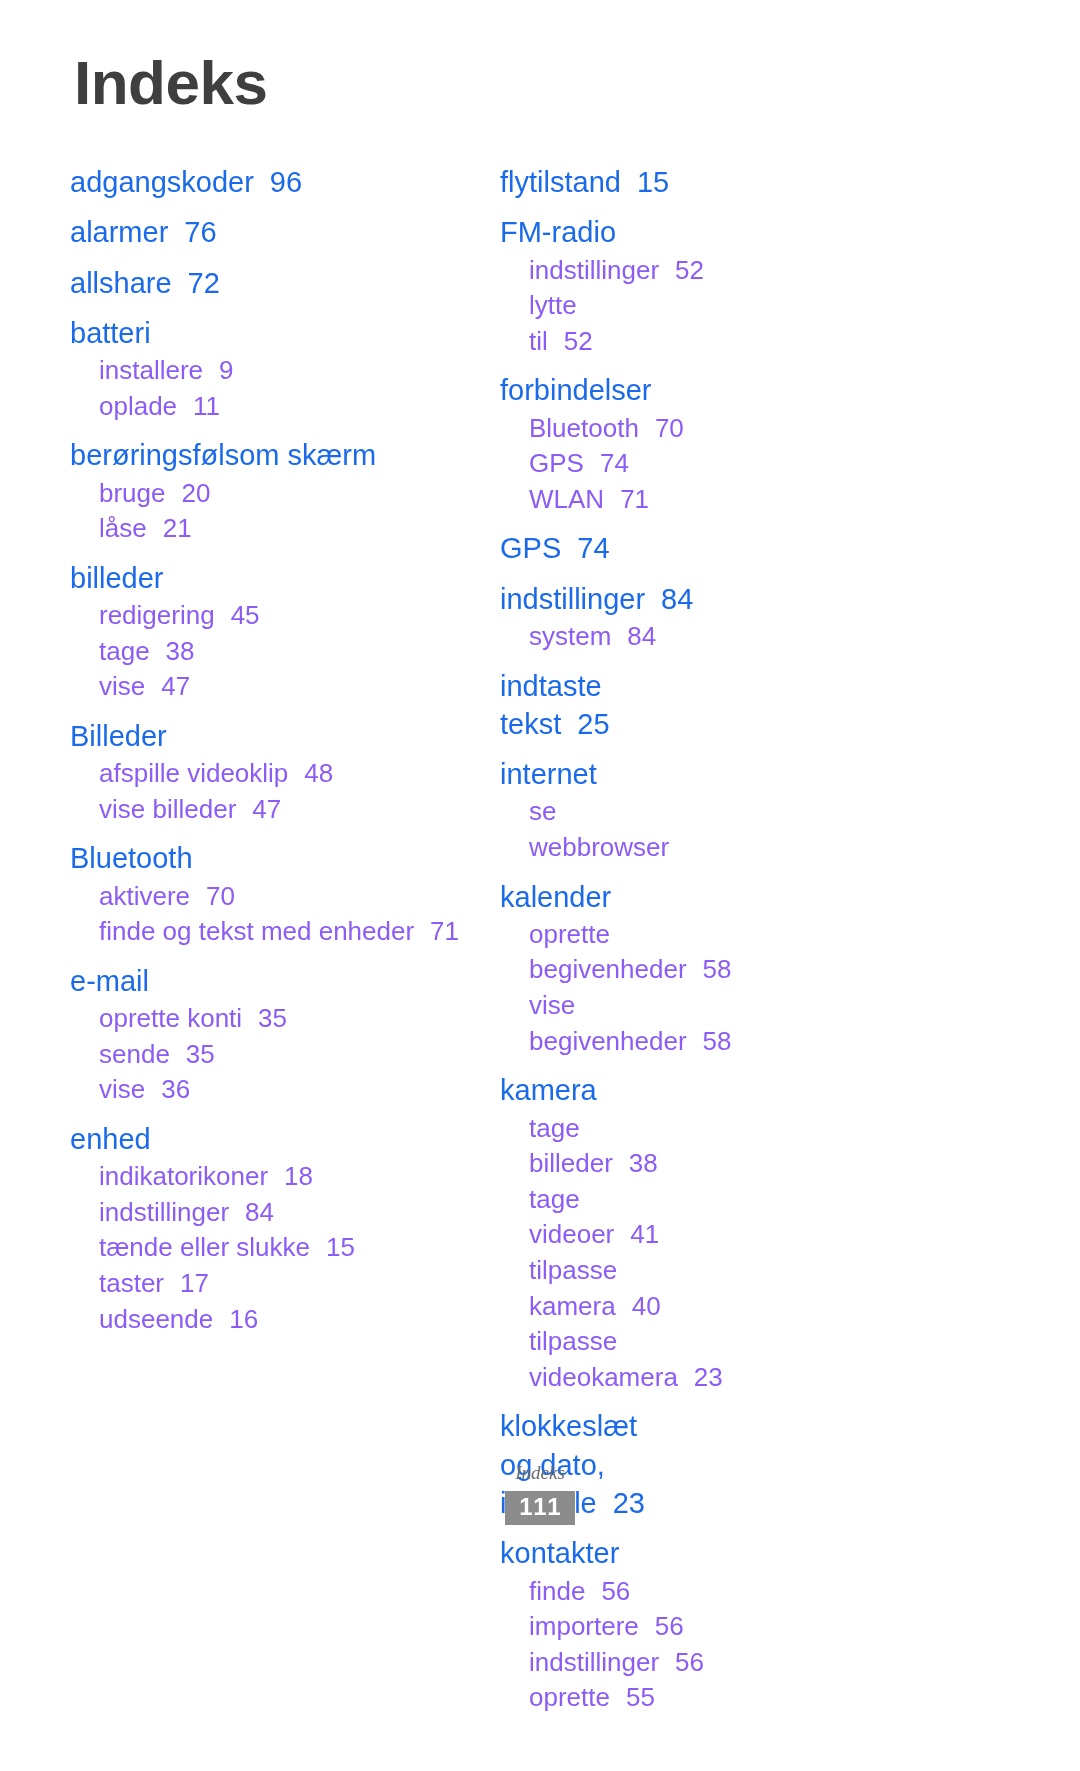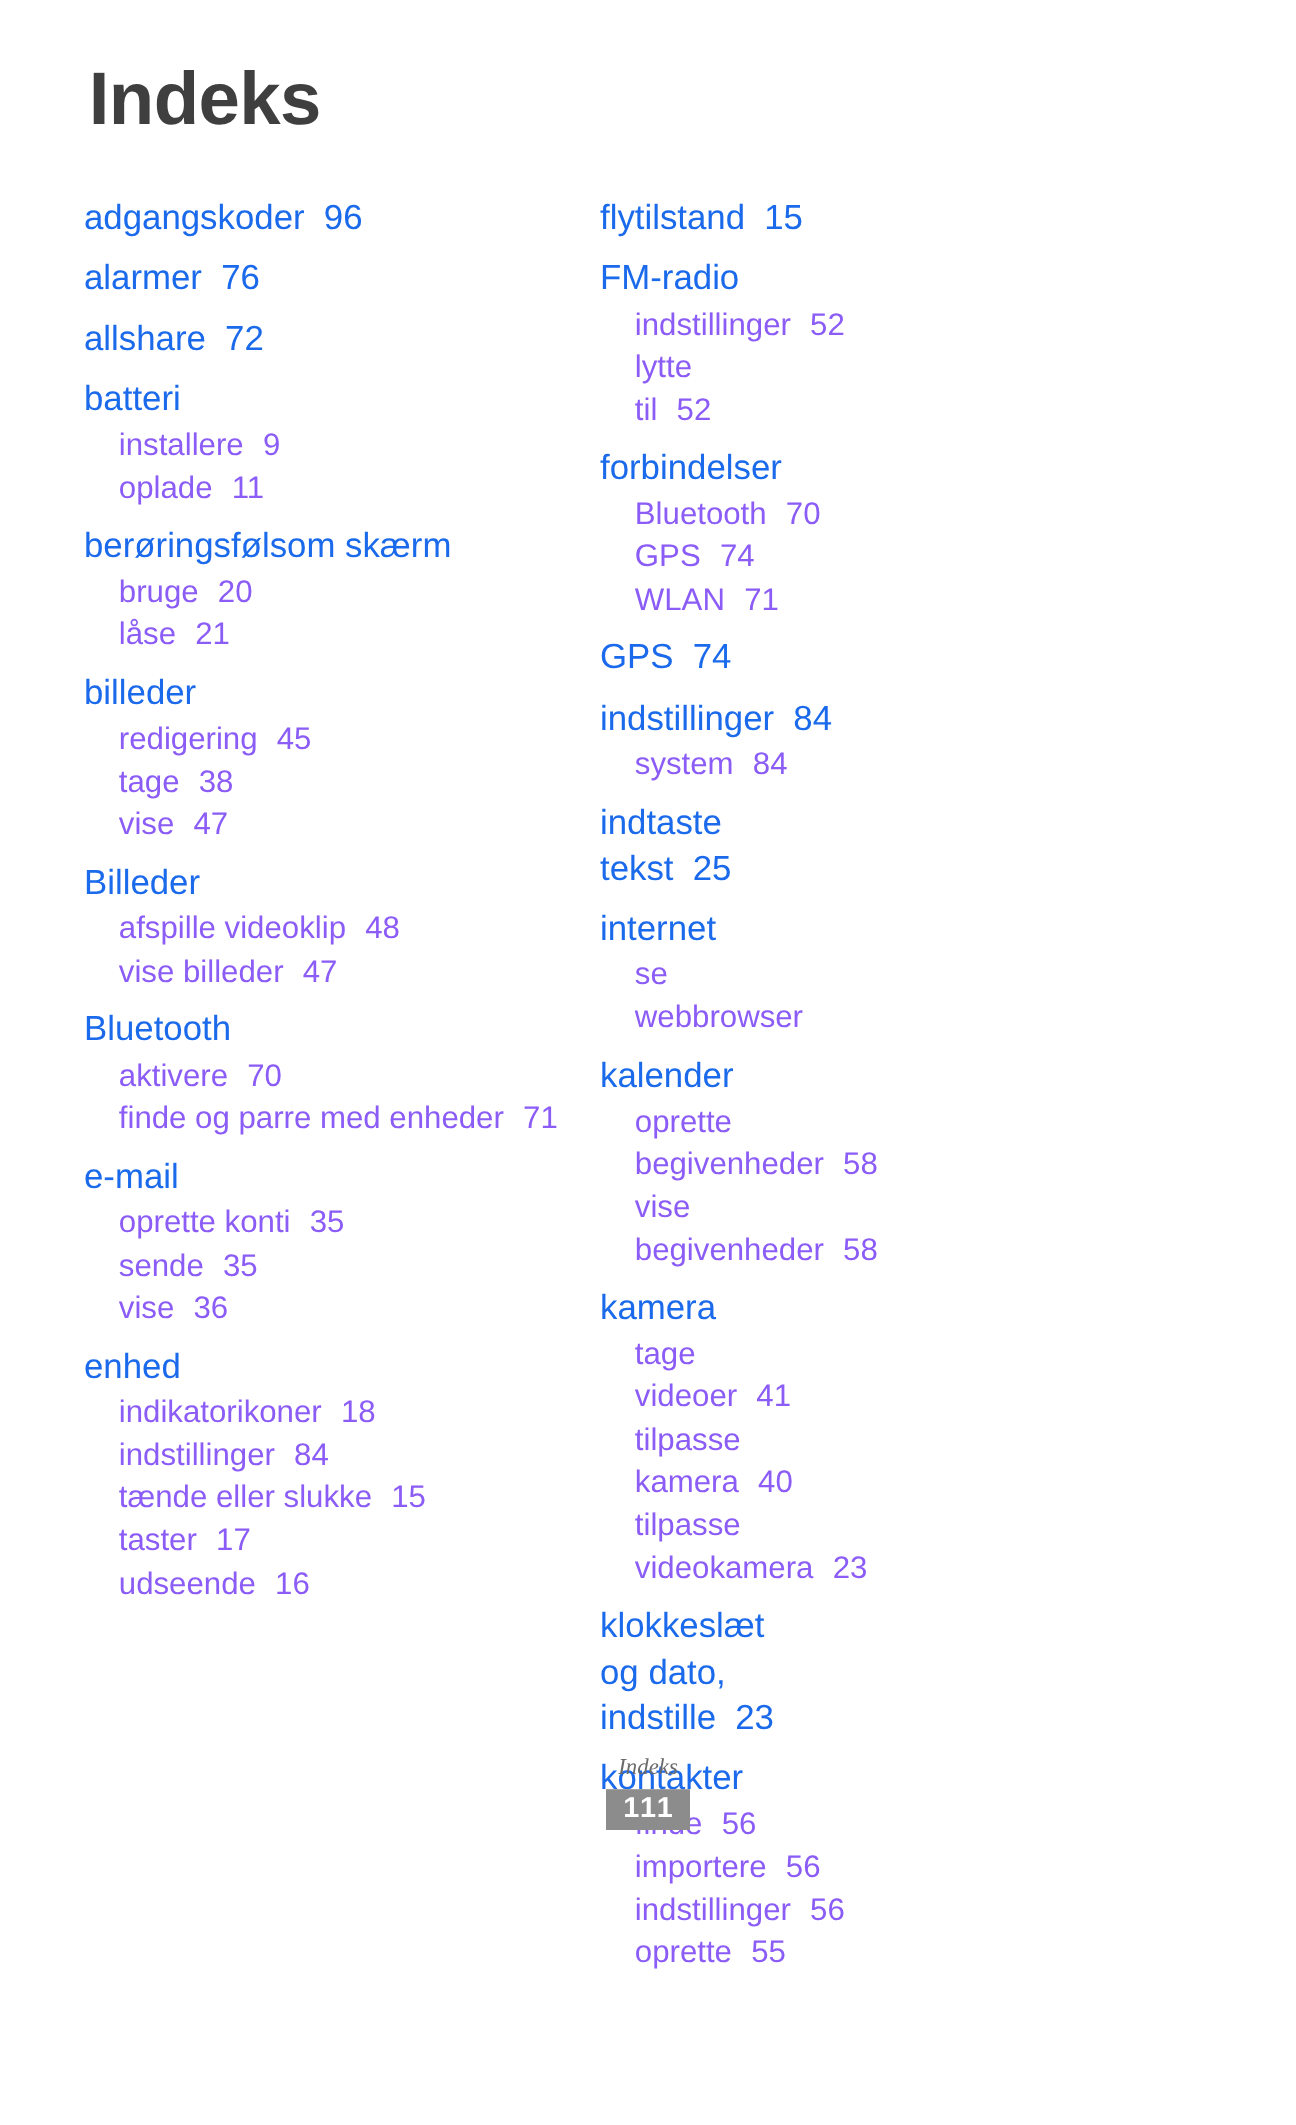--- a/index.html
+++ b/index.html
@@ -152,21 +152,21 @@
           <div class="heading"><span>Billeder</span></div>
           <div class="subs">
             <div class="sub"><span>afspille videoklip</span><span class="num">48</span></div>
             <div class="sub"><span>vise billeder</span><span class="num">47</span></div>
           </div>
         </div>
         <div class="entry">
           <div class="heading"><span>Bluetooth</span></div>
           <div class="subs">
             <div class="sub"><span>aktivere</span><span class="num">70</span></div>
-            <div class="sub"><span>finde og parre med enheder</span><span class="num">71</span></div>
+            <div class="sub"><span>finde og tekst med enheder</span><span class="num">71</span></div>
           </div>
         </div>
         <div class="entry">
           <div class="heading"><span>e-mail</span></div>
           <div class="subs">
             <div class="sub"><span>oprette konti</span><span class="num">35</span></div>
             <div class="sub"><span>sende</span><span class="num">35</span></div>
             <div class="sub"><span>vise</span><span class="num">36</span></div>
           </div>
         </div>
@@ -221,20 +221,21 @@
         <div class="entry">
           <div class="heading"><span>kalender</span></div>
           <div class="subs">
             <div class="sub"><span>oprette begivenheder</span><span class="num">58</span></div>
             <div class="sub"><span>vise begivenheder</span><span class="num">58</span></div>
           </div>
         </div>
         <div class="entry">
           <div class="heading"><span>kamera</span></div>
           <div class="subs">
+            <div class="sub"><span>tage billeder</span><span class="num">38</span></div>
             <div class="sub"><span>tage videoer</span><span class="num">41</span></div>
             <div class="sub"><span>tilpasse kamera</span><span class="num">40</span></div>
             <div class="sub"><span>tilpasse videokamera</span><span class="num">23</span></div>
           </div>
         </div>
         <div class="entry">
           <div class="heading"><span>klokkeslæt og dato, indstille</span><span class="num">23</span></div>
         </div>
         <div class="entry">
           <div class="heading"><span>kontakter</span></div>

